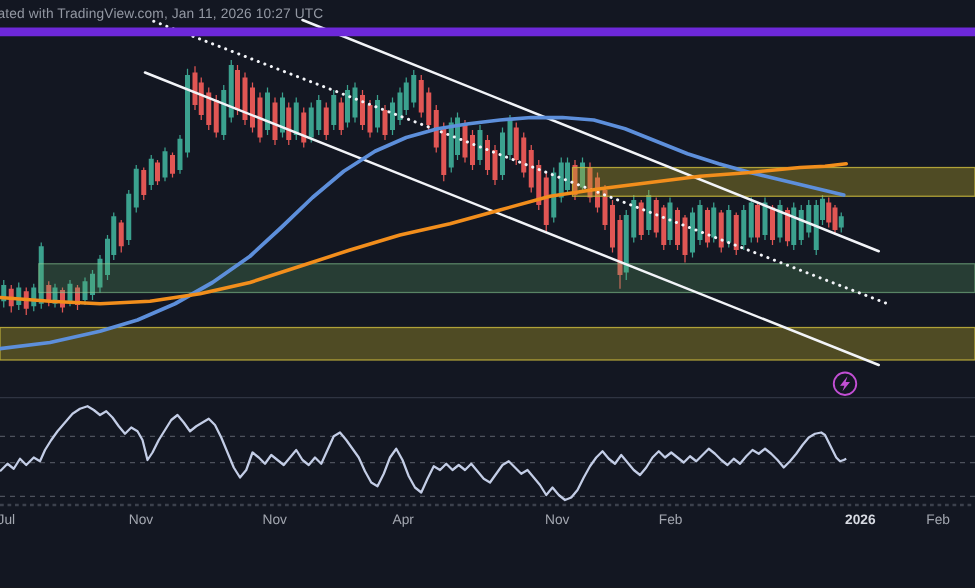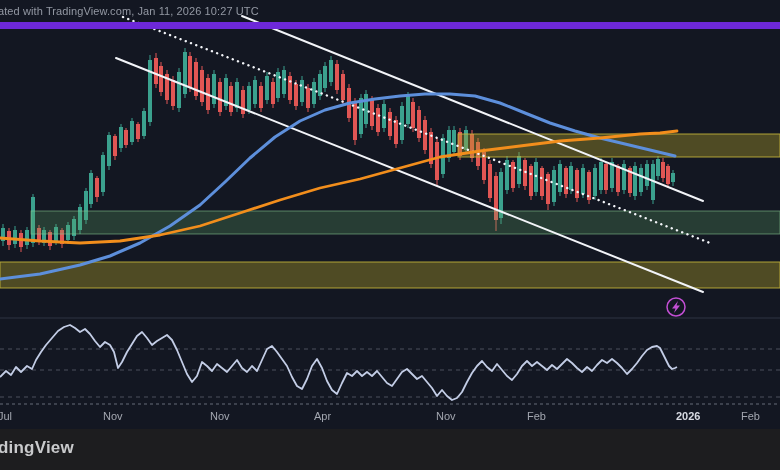--- a/index.html
+++ b/index.html
@@ -301,17 +301,14 @@
     <span class="axis-label" style="left: -2px;">Jul</span>
     <span class="axis-label" style="left: 103px;">Nov</span>
     <span class="axis-label" style="left: 210px;">Nov</span>
     <span class="axis-label" style="left: 314px;">Apr</span>
     <span class="axis-label" style="left: 421px; margin-left: 15px;">Nov</span>
     <span class="axis-label" style="left: 527px;">Feb</span>
     <span class="axis-label year" style="left: 632px;">2026</span>
     <span class="axis-label" style="left: 741px;">Feb</span>
   </div>
 
-  <div class="bottom-strip">
-    <span class="watermark">dingView</span>
-  </div>
 
 </div>
 
 </body></html>

